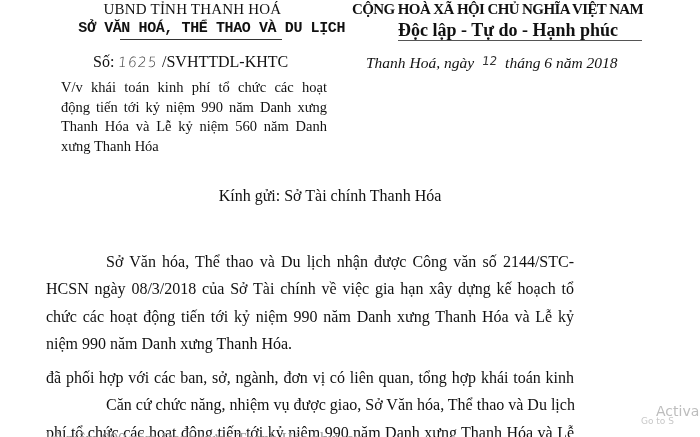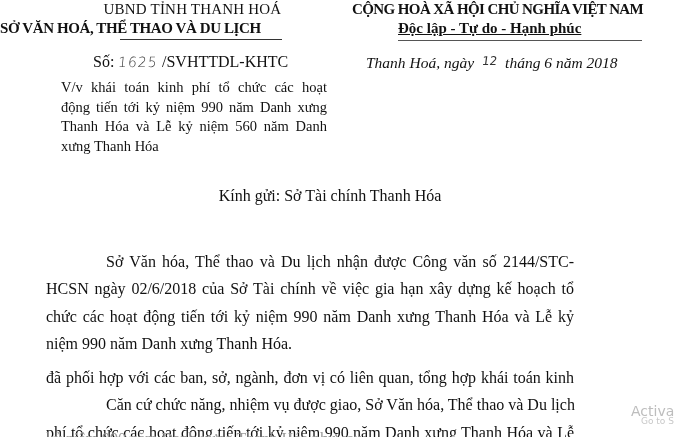--- a/index.html
+++ b/index.html
@@ -20,24 +20,25 @@
     
     .org-parent {
       left: 0; width: 345px; top: 1px;
       text-align: center;
       font-size: 15px;
       letter-spacing: 0.2px;
       padding-left: 20px;
     }
     .org-name {
       left: 0; width: 345px; top: 20px;
-      text-align: left;
+      text-align: right;
       font-size: 15px;
       font-weight: bold;
       letter-spacing: -0.4px;
+      font-family: Liberation Mono, monospace;
     }
     .org-rule {
       position: absolute;
       left: 120px; top: 39px;
       width: 162px; height: 0;
       border-top: 1px solid #333;
     }
     .doc-number {
       left: 93px; top: 53px;
       font-size: 16px;
@@ -71,23 +72,22 @@
     
     .nation {
       left: 350px; width: 350px; top: 1px;
       font-size: 15px;
       font-weight: bold;
       letter-spacing: -0.6px;
       padding-left: 2px;
     }
     .motto {
       left: 398px; top: 20px;
-      font-size: 15px;
+      font-size: 18px;
       font-weight: bold;
-      text-decoration: underline;
     }
     .motto-rule {
       position: absolute;
       left: 398px; top: 40px;
       width: 244px; height: 0;
       border-top: 1px solid #555;
     }
     .place-date {
       left: 366px; top: 54px;
       font-size: 15.5px;
@@ -125,21 +125,21 @@
       display: block;
       text-align: justify;
       text-align-last: justify;
       white-space: nowrap;
     }
     .line.first { padding-left: 60px; }
     .line.last { text-align-last: left; }
 
     
     .watermark-title {
-      left: 631px; top: 403px;
+      left: 656px; top: 403px;
       font-family: "DejaVu Sans", "Liberation Sans", sans-serif;
       font-size: 14px;
       color: #bdbdbd;
     }
     .watermark-sub {
       left: 641px; top: 416px;
       font-family: "DejaVu Sans", "Liberation Sans", sans-serif;
       font-size: 9px;
       color: #c8c8c8;
     }
@@ -182,21 +182,21 @@
   <span>Thanh Hoá, ngày</span>
   <span class="hand">12</span>
   <span>tháng 6 năm 2018</span>
 </div>
 
 <div class="abs salutation">Kính gửi: Sở Tài chính Thanh Hóa</div>
 
 <div class="body">
   <div class="para">
     <span class="line first">Sở Văn hóa, Thể thao và Du lịch nhận được Công văn số 2144/STC-</span>
-    <span class="line">HCSN ngày 02/6/2018 của Sở Tài chính về việc gia hạn xây dựng kế hoạch tổ</span>
+    <span class="line">HCSN ngày 08/3/2018 của Sở Tài chính về việc gia hạn xây dựng kế hoạch tổ</span>
     <span class="line">chức các hoạt động tiến tới kỷ niệm 990 năm Danh xưng Thanh Hóa và Lễ kỷ</span>
     <span class="line last">niệm 990 năm Danh xưng Thanh Hóa.</span>
   </div>
   <div class="para">
     <span class="line">đã phối hợp với các ban, sở, ngành, đơn vị có liên quan, tổng hợp khái toán kinh</span>
     <span class="line first">Căn cứ chức năng, nhiệm vụ được giao, Sở Văn hóa, Thể thao và Du lịch</span>
     <span class="line">phí tổ chức các hoạt động tiến tới kỷ niệm 990 năm Danh xưng Thanh Hóa và Lễ</span>
   </div>
 </div>
 

